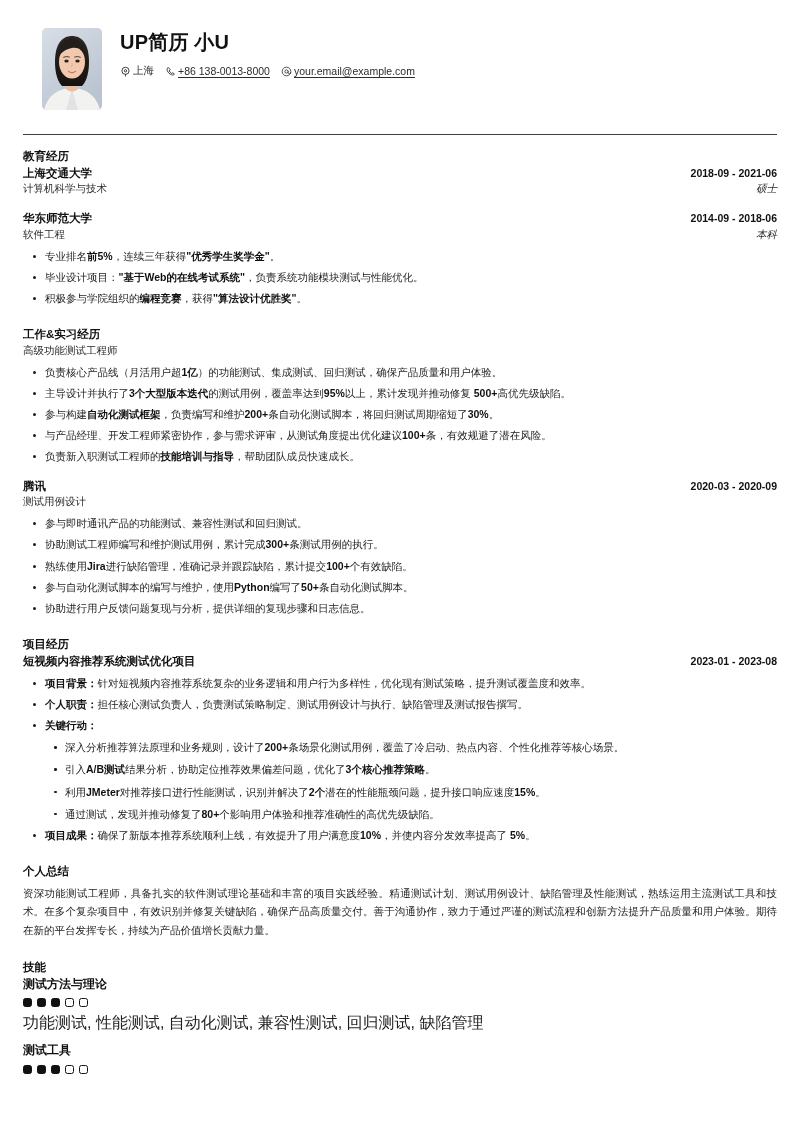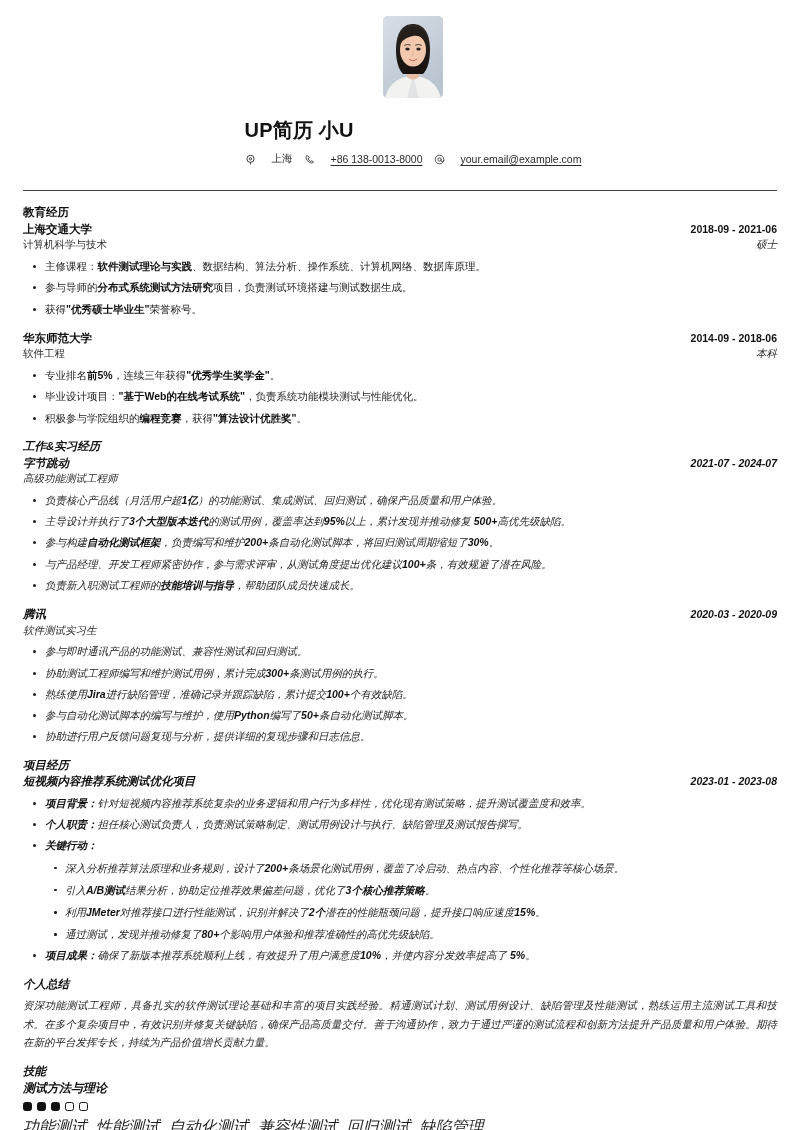--- a/index.html
+++ b/index.html
@@ -17,24 +17,22 @@
     height: 1130px;
     background: #ffffff;
     padding: 0 16px;
     overflow: hidden;
     color: #1a1a1a;
   }
 
   
   .header {
     display: flex;
-    align-items: center;
-    padding: 16px 0 0 26px;
+    padding: 28px 0 0 26px;
     gap: 18px;
-    flex-direction: column;
   }
 
   .photo {
     width: 60px;
     height: 82px;
     border-radius: 5px;
     overflow: hidden;
     flex: 0 0 auto;
     background: #c9d2dc;
     position: relative;
@@ -56,21 +54,21 @@
     align-items: center;
     gap: 6px;
     margin-top: 9px;
     font-size: 10.5px;
     color: #2b2b2b;
     white-space: nowrap;
   }
   .contact-item {
     display: inline-flex;
     align-items: center;
-    gap: 16px;
+    gap: 2px;
   }
   .contact-item + .contact-item { margin-left: 5px; }
   .c-ico {
     display: inline-flex;
     align-items: center;
     justify-content: center;
     width: 11px; height: 11px;
     color: #3a3a3a;
   }
   .c-ico svg { width: 11px; height: 11px; display:block; }
@@ -79,21 +77,21 @@
   .divider {
     height: 0;
     border-top: 1.4px solid #3f3f3f;
     margin: 24px 7px 0 7px;
   }
 
   
   .content { padding: 13px 7px 0 7px; }
 
   .section { margin-top: 0; }
-  .section + .section { margin-top: 12px; font-style: italic; }
+  .section + .section { margin-top: 20px; }
 
   .section-title {
     font-size: 11.5px;
     font-weight: 700;
     color: #111111;
     line-height: 1.45;
   }
 
   .entry { margin-top: 0; }
   .entry + .entry { margin-top: 13px; }
@@ -300,25 +298,20 @@
 
       <div class="entry">
         <div class="entry-head">
           <span class="entry-org">上海交通大学</span>
           <span class="entry-date">2018-09 - 2021-06</span>
         </div>
         <div class="entry-sub">
           <span class="entry-role">计算机科学与技术</span>
           <span class="entry-extra">硕士</span>
         </div>
-        <ul class="bullets">
-          <li>主修课程：<b>软件测试理论与实践</b>、数据结构、算法分析、操作系统、计算机网络、数据库原理。</li>
-          <li>参与导师的<b>分布式系统测试方法研究</b>项目，负责测试环境搭建与测试数据生成。</li>
-          <li>获得<b>"优秀硕士毕业生"</b>荣誉称号。</li>
-        </ul>
       </div>
 
       <div class="entry">
         <div class="entry-head">
           <span class="entry-org">华东师范大学</span>
           <span class="entry-date">2014-09 - 2018-06</span>
         </div>
         <div class="entry-sub">
           <span class="entry-role">软件工程</span>
           <span class="entry-extra">本科</span>
@@ -328,43 +321,39 @@
           <li>毕业设计项目：<b>"基于Web的在线考试系统"</b>，负责系统功能模块测试与性能优化。</li>
           <li>积极参与学院组织的<b>编程竞赛</b>，获得<b>"算法设计优胜奖"</b>。</li>
         </ul>
       </div>
     </div>
 
     <div class="section">
       <div class="section-title">工作&amp;实习经历</div>
 
       <div class="entry">
-        <div class="entry-head">
-          <span class="entry-org">字节跳动</span>
-          <span class="entry-date">2021-07 - 2024-07</span>
-        </div>
         <div class="entry-sub">
           <span class="entry-role">高级功能测试工程师</span>
         </div>
         <ul class="bullets">
           <li>负责核心产品线（月活用户超<b>1亿</b>）的功能测试、集成测试、回归测试，确保产品质量和用户体验。</li>
           <li>主导设计并执行了<b>3个大型版本迭代</b>的测试用例，覆盖率达到<b>95%</b>以上，累计发现并推动修复 <b>500+</b>高优先级缺陷。</li>
           <li>参与构建<b>自动化测试框架</b>，负责编写和维护<b>200+</b>条自动化测试脚本，将回归测试周期缩短了<b>30%</b>。</li>
           <li>与产品经理、开发工程师紧密协作，参与需求评审，从测试角度提出优化建议<b>100+</b>条，有效规避了潜在风险。</li>
           <li>负责新入职测试工程师的<b>技能培训与指导</b>，帮助团队成员快速成长。</li>
         </ul>
       </div>
 
       <div class="entry">
         <div class="entry-head">
           <span class="entry-org">腾讯</span>
           <span class="entry-date">2020-03 - 2020-09</span>
         </div>
         <div class="entry-sub">
-          <span class="entry-role">软件测试实习生</span>
+          <span class="entry-role">测试用例设计</span>
         </div>
         <ul class="bullets">
           <li>参与即时通讯产品的功能测试、兼容性测试和回归测试。</li>
           <li>协助测试工程师编写和维护测试用例，累计完成<b>300+</b>条测试用例的执行。</li>
           <li>熟练使用<b>Jira</b>进行缺陷管理，准确记录并跟踪缺陷，累计提交<b>100+</b>个有效缺陷。</li>
           <li>参与自动化测试脚本的编写与维护，使用<b>Python</b>编写了<b>50+</b>条自动化测试脚本。</li>
           <li>协助进行用户反馈问题复现与分析，提供详细的复现步骤和日志信息。</li>
         </ul>
       </div>
     </div>

